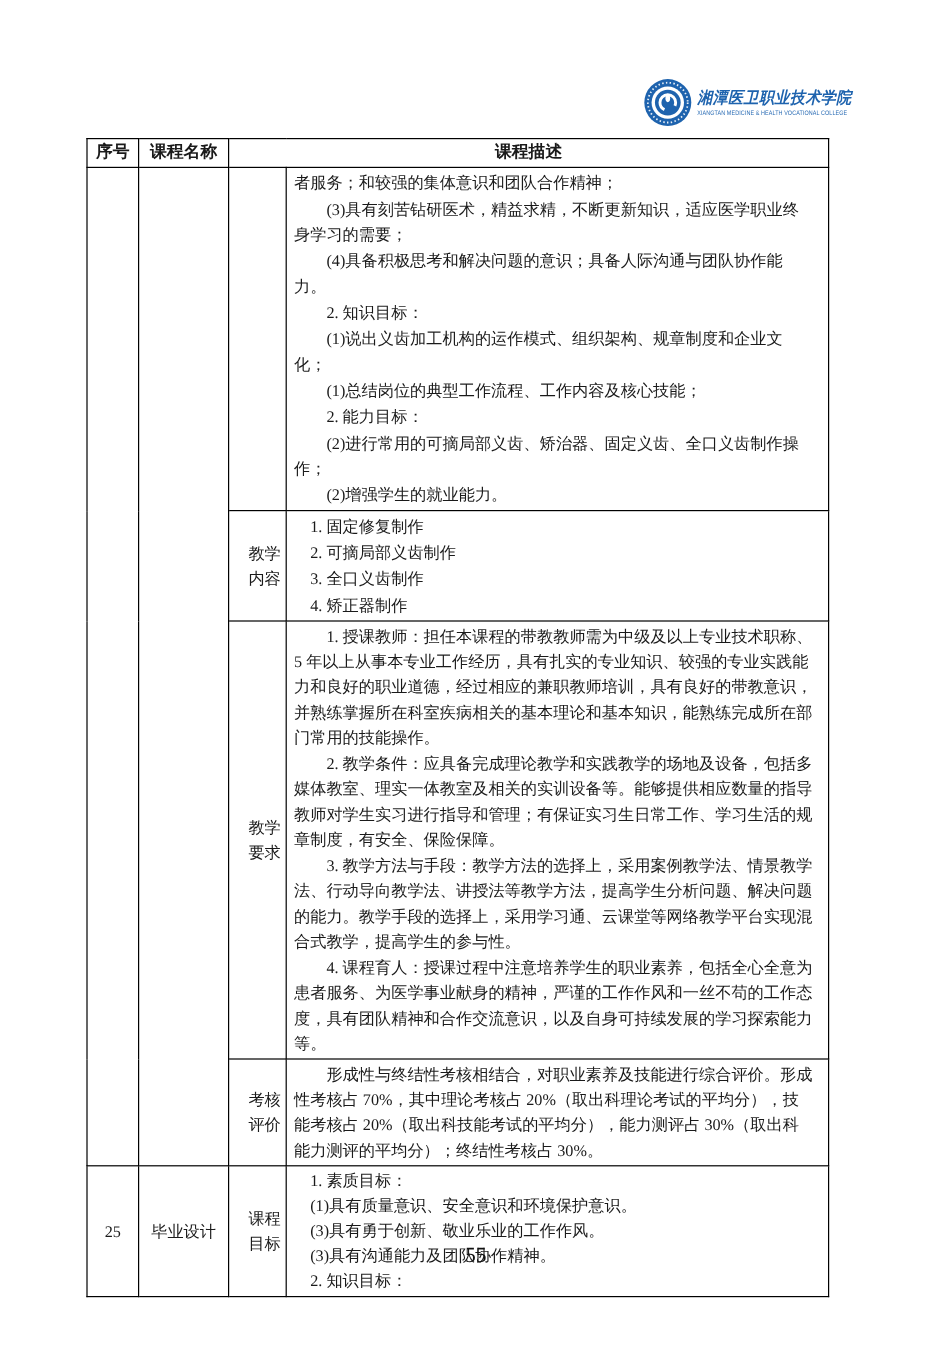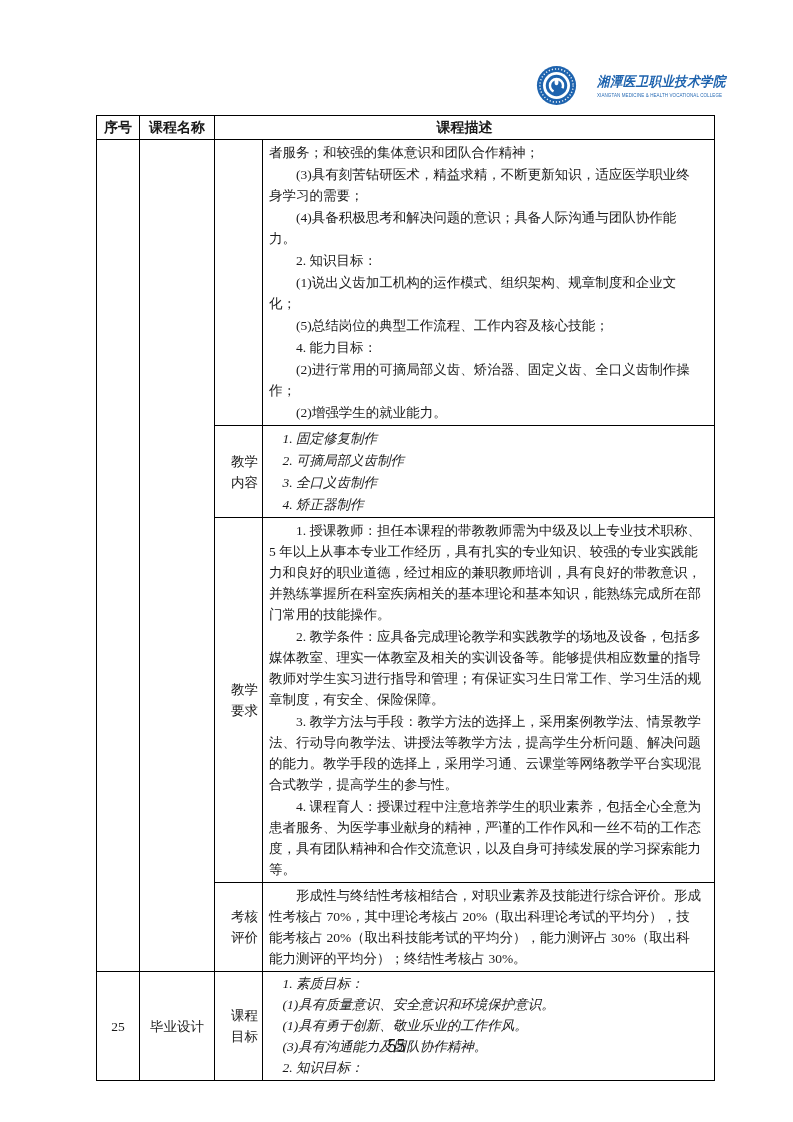--- a/index.html
+++ b/index.html
@@ -8,50 +8,50 @@
     width: 793px; height: 1122px;
     background: #ffffff;
     font-family: "Liberation Serif", "DejaVu Serif", serif;
     color: #1a1a1a;
   }
   .page { position: relative; width: 793px; height: 1122px; background: #fff; overflow: hidden; }
 
   
   .logo-wrap { position: absolute; top: 62px; left: 536px; width: 170px; height: 46px; display: flex; align-items: center; }
   .logo-emblem { width: 41px; height: 41px; flex: 0 0 auto; }
-  .logo-text { margin-left: 20px; width: 120px; }
+  .logo-text { margin-left: 4px; width: 120px; }
   .logo-zh {
     font-size: 13.5px; font-weight: bold; font-style: italic;
     color: #1e63ae; letter-spacing: 0.5px; white-space: nowrap;
     transform: scaleX(0.92); transform-origin: left center;
   }
   .logo-en {
     font-family: "Liberation Sans", sans-serif;
     font-size: 5.5px; color: #2a6cb5; letter-spacing: 0.1px; white-space: nowrap;
     transform: scaleX(0.82); transform-origin: left center; margin-top: 1px;
   }
 
   
   table.course-table {
-    position: absolute; left: 96px; top: 115px; width: 618px;
+    position: absolute; left: 72px; top: 115px; width: 618px;
     border-collapse: collapse; table-layout: fixed;
     font-size: 13.5px; line-height: 21px;
   }
   .course-table td, .course-table th { border: 1px solid #000; padding: 0; }
   .course-table th {
     font-size: 14px; font-weight: bold; text-align: center; vertical-align: middle;
     height: 22px; padding: 1px 0;
   }
   td.cell-no, td.cell-name { text-align: center; vertical-align: middle; }
   td.cell-label { text-align: center; vertical-align: middle; padding-left: 12px; }
   .label-inner { width: 2.2em; margin: 0 auto; text-align: center; }
   td.cell-desc { vertical-align: top; padding: 1px 11px 1px 5px; }
   p.para { margin: 1px; }
   .i0 { text-indent: 0; }
-  .i1 { text-indent: 1em; font-style: italic; }
+  .i1 { text-indent: 1em; }
   .i2 { text-indent: 2em; }
   .lh20 p.para { line-height: 20px; }
 
   
   .page-number {
     position: absolute; top: 1036px; left: 0; width: 793px;
     text-align: center; font-size: 18px; color: #111;
   }
 </style>
 </head>
@@ -94,22 +94,22 @@
       <td class="cell-name" rowspan="4"></td>
       <td class="cell-label">
             <div class="label-inner"></div>
           </td>
       <td class="cell-desc">
         <p class="para i0">者服务；和较强的集体意识和团队合作精神；</p>
         <p class="para i2">(3)具有刻苦钻研医术，精益求精，不断更新知识，适应医学职业终身学习的需要；</p>
         <p class="para i2">(4)具备积极思考和解决问题的意识；具备人际沟通与团队协作能力。</p>
         <p class="para i2">2. 知识目标：</p>
         <p class="para i2">(1)说出义齿加工机构的运作模式、组织架构、规章制度和企业文化；</p>
-        <p class="para i2">(5)总结岗位的典型工作流程、工作内容及核心技能；</p>
-        <p class="para i2">4. 能力目标：</p>
+        <p class="para i2">(1)总结岗位的典型工作流程、工作内容及核心技能；</p>
+        <p class="para i2">2. 能力目标：</p>
         <p class="para i2">(2)进行常用的可摘局部义齿、矫治器、固定义齿、全口义齿制作操作；</p>
         <p class="para i2">(2)增强学生的就业能力。</p>
       </td>
     </tr>
 
     <tr style="height:82px">
       <td class="cell-label">
             <div class="label-inner">教学内容</div>
           </td>
       <td class="cell-desc">
@@ -143,21 +143,21 @@
 
     <tr style="height:100px">
       <td class="cell-no">25</td>
       <td class="cell-name">毕业设计</td>
       <td class="cell-label">
             <div class="label-inner">课程目标</div>
           </td>
       <td class="cell-desc lh20">
         <p class="para i1">1. 素质目标：</p>
         <p class="para i1">(1)具有质量意识、安全意识和环境保护意识。</p>
-        <p class="para i1">(1)具有勇于创新、敬业乐业的工作作风。</p>
+        <p class="para i1">(3)具有勇于创新、敬业乐业的工作作风。</p>
         <p class="para i1">(3)具有沟通能力及团队协作精神。</p>
         <p class="para i1">2. 知识目标：</p>
       </td>
     </tr>
   </tbody>
     </table>
 
   <div class="page-number">55</div>
 
 </div>

